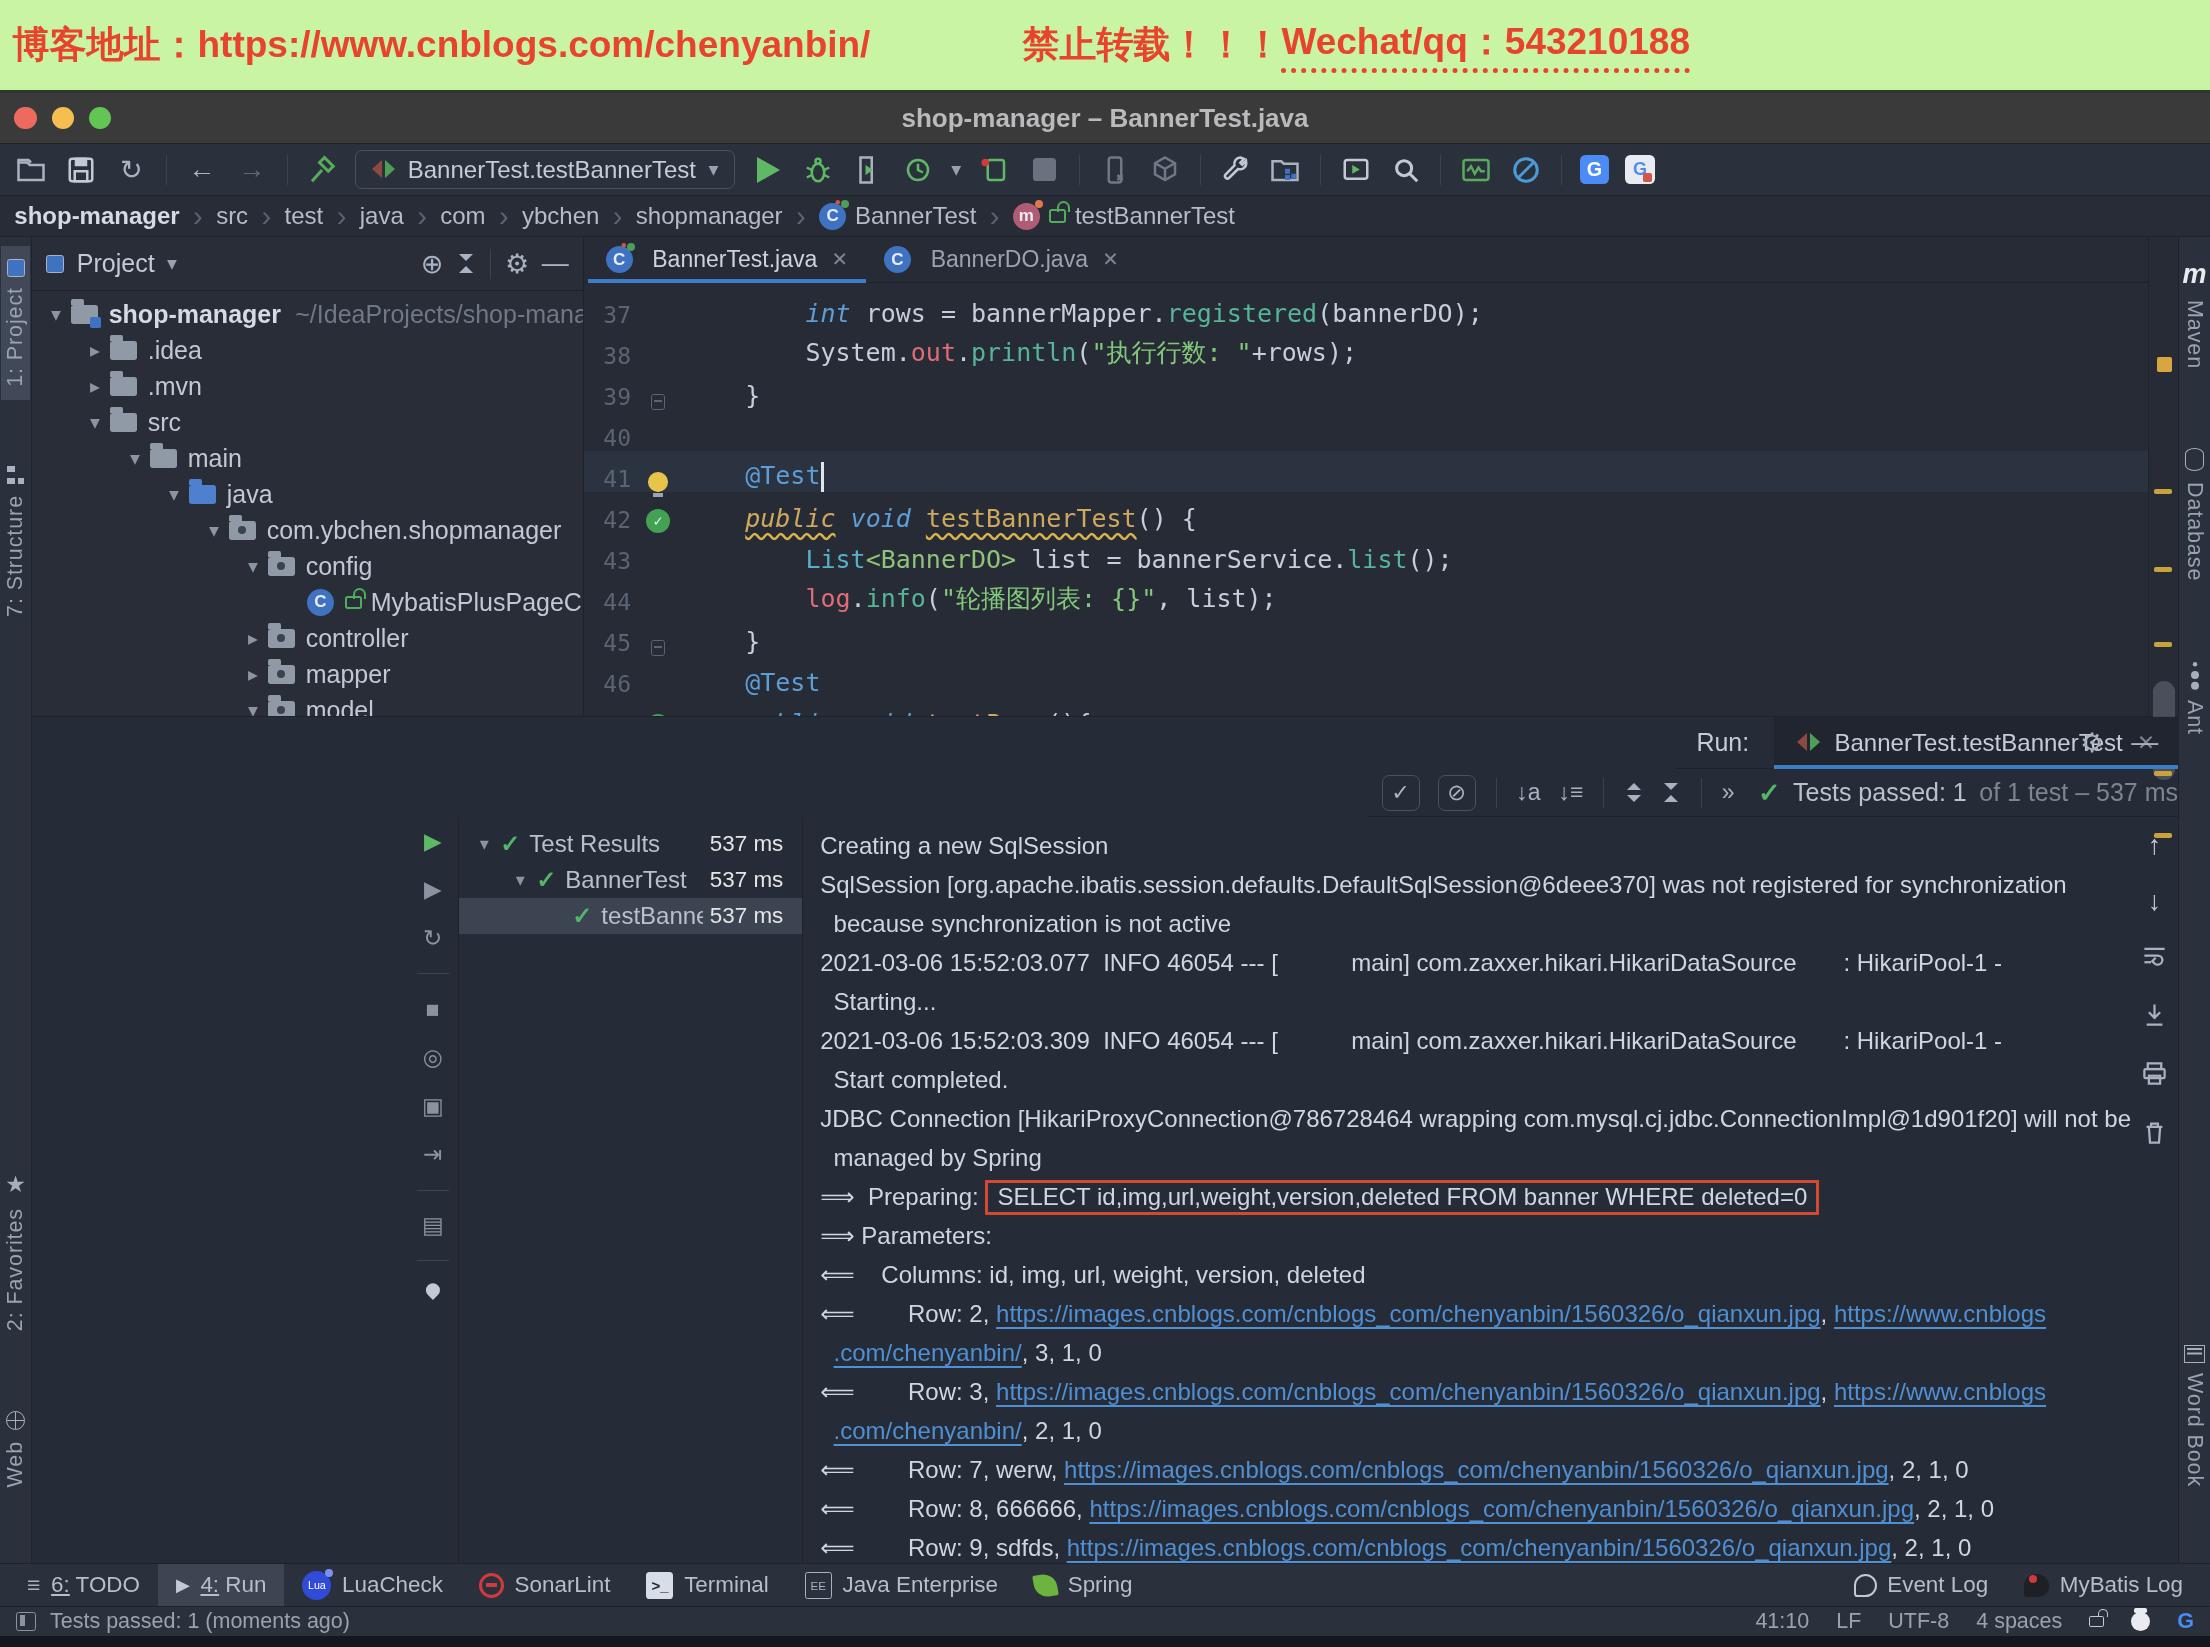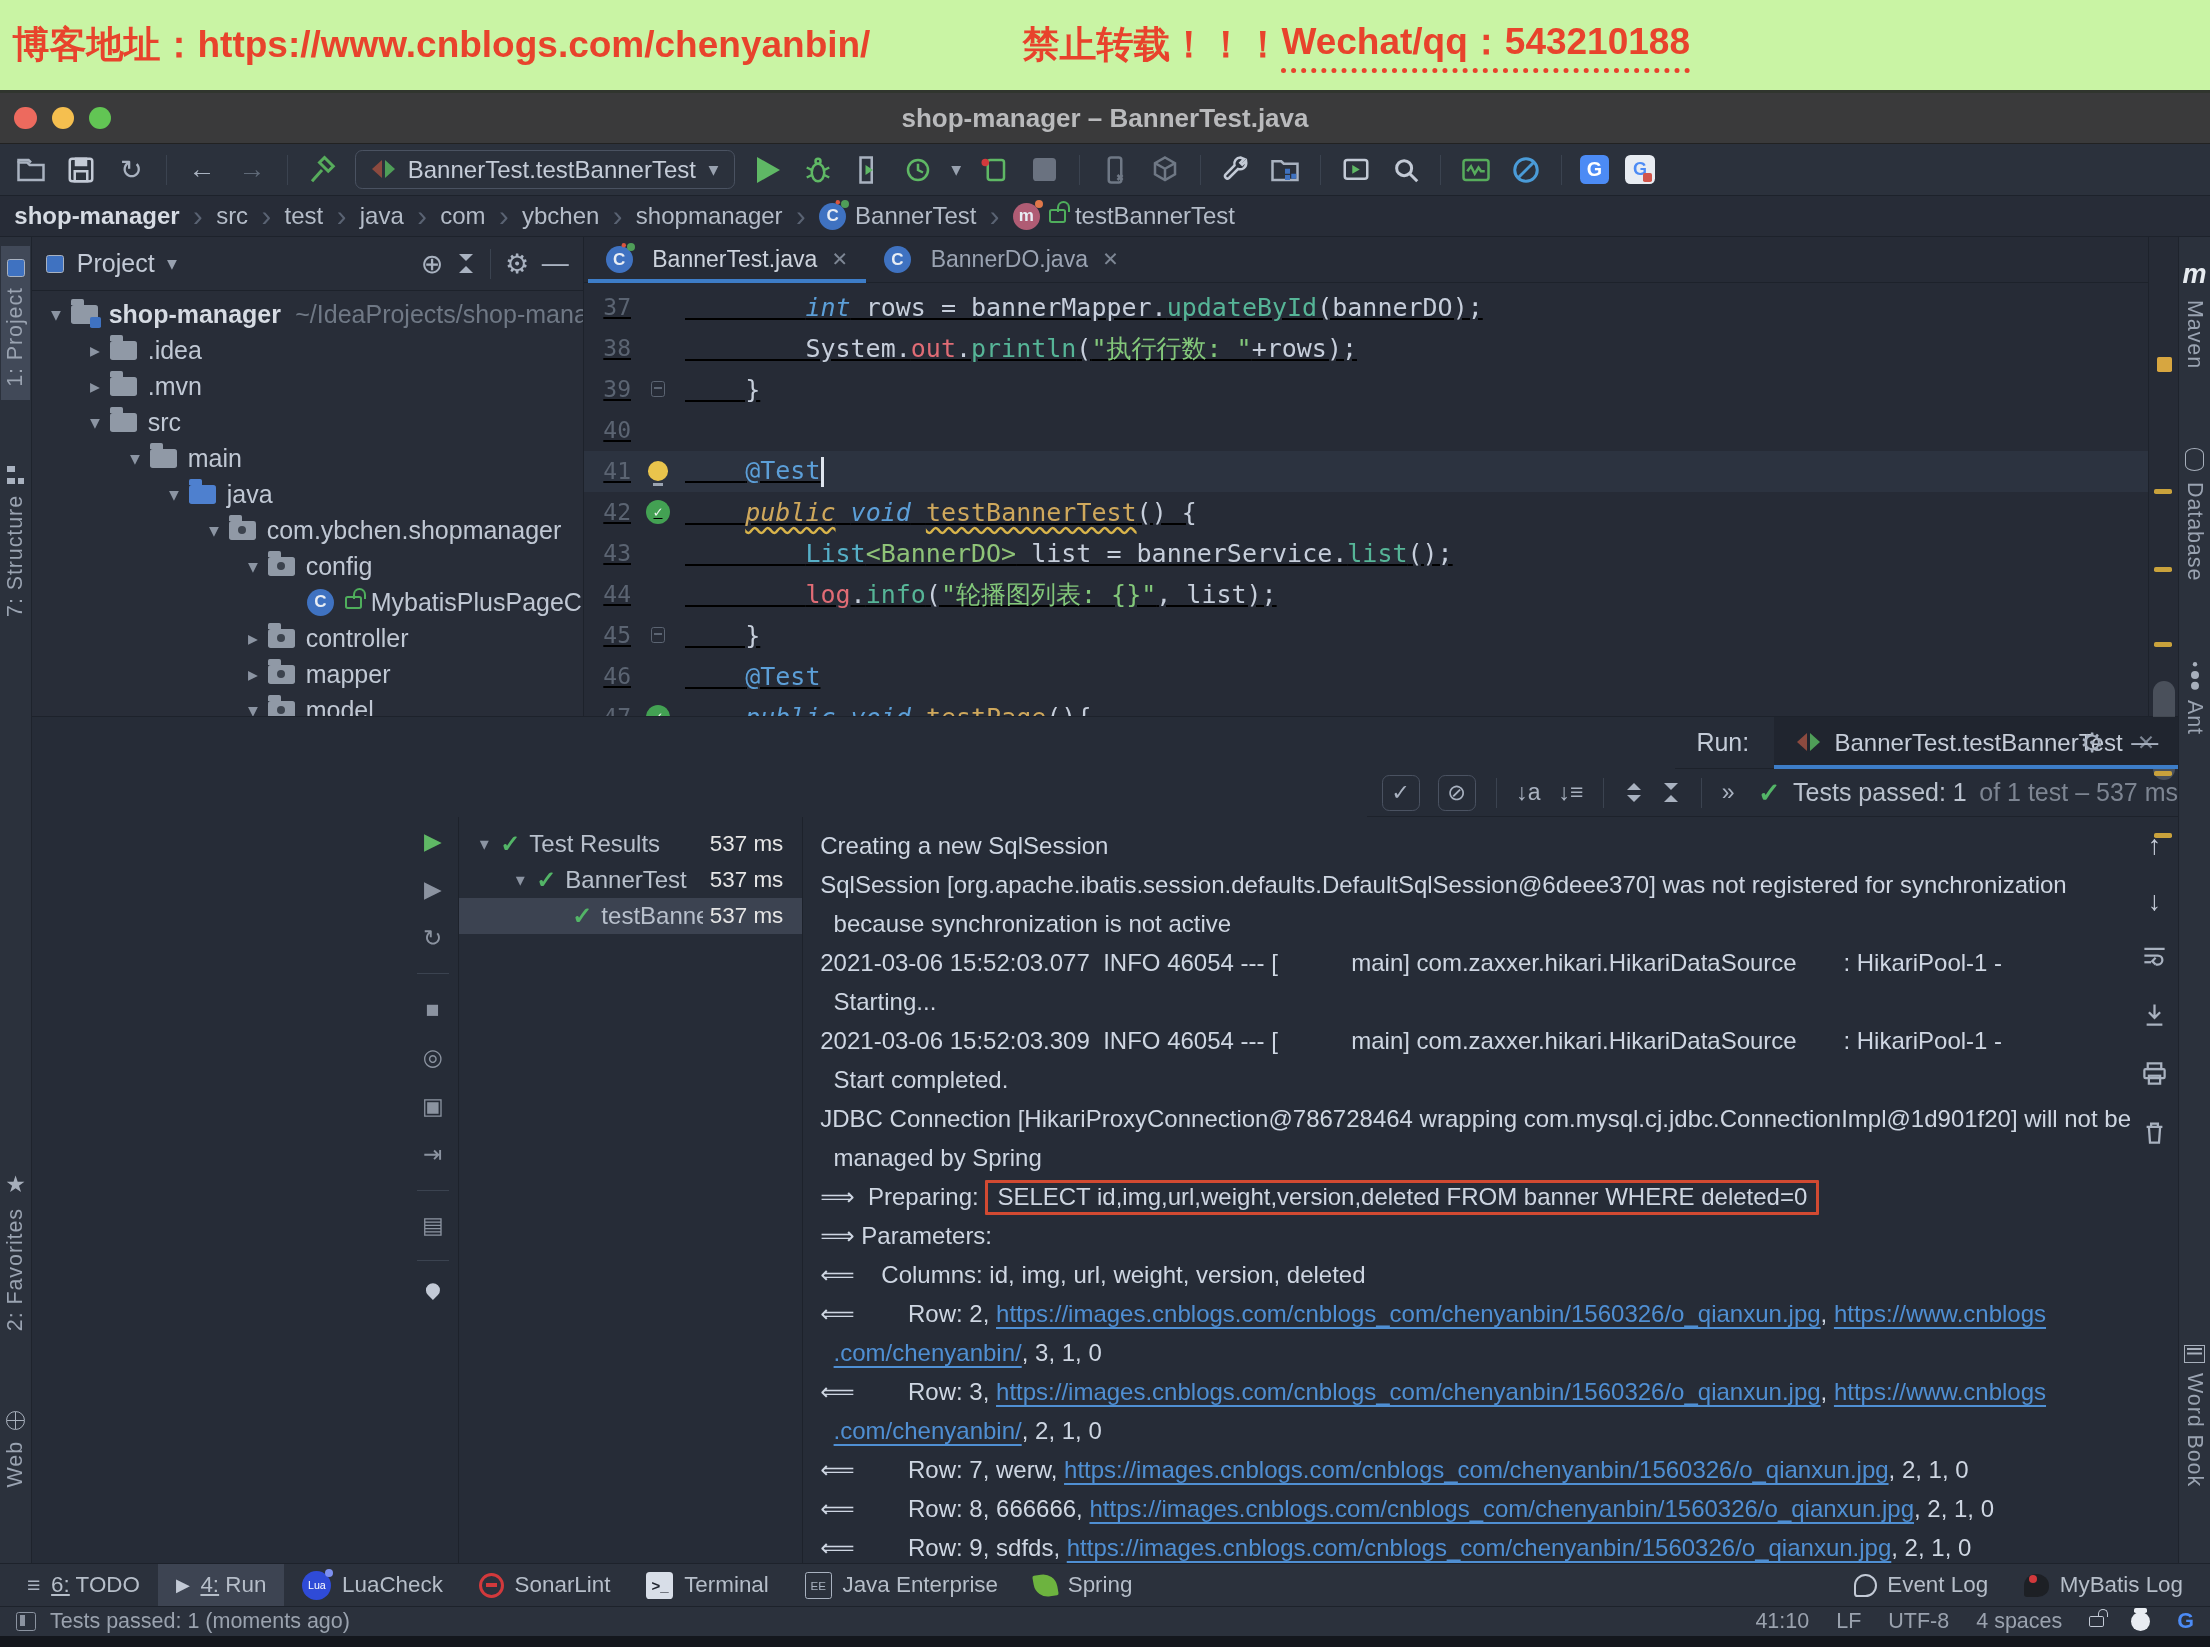--- a/index.html
+++ b/index.html
@@ -102,21 +102,21 @@
   .fic.class::before { display:none; }
 
   
   .editor { flex:1; display:flex; flex-direction:column; min-width:0; background:#262b36; }
   .tabs { height:46px; display:flex; align-items:stretch; border-bottom:0.9px solid #1d222b; padding-left:3.6px; }
   .etab { display:flex; align-items:center; gap:10.7px; padding:0 18px; font-size:23px; color:#9aa3b2; position:relative; }
   .etab.active { color:#ccd3dd; }
   .etab.active::after { content:""; position:absolute; left:0; right:0; bottom:-0.9px; height:3.6px; background:#3d7dc8; }
   .etab .x { color:#7d8694; font-size:19.7px; margin-left:3.6px; }
   .code { flex:1; overflow:hidden; font-family:"DejaVu Sans Mono","DejaVu Sans",monospace; font-size:25px; padding-top:3.6px; }
-  .cl { height:41px; display:flex; align-items:center;text-decoration:underline; }
+  .cl { height:41px; display:flex; align-items:flex-end; }
   .cl.hl { background:#2c3340; }
   .lnum { width:47px; text-align:right; color:#5b6472; font-size:23px; flex:none; font-family:"DejaVu Sans Mono",monospace; }
   .lgut { width:54px; flex:none; display:flex; align-items:center; justify-content:center; }
   .lcode { white-space:pre; color:#c6cedb; }
   .tk-kw { color:#5c9fd8; font-style:italic; }
   .tk-ann { color:#5c9fd8; }
   .tk-call { color:#56b597; }
   .tk-str { color:#83c87a; }
   .tk-fld { color:#e06c75; }
   .tk-cls { color:#56b0c8; }
@@ -505,21 +505,21 @@
               <div class="etab">
                 <span class="cico ">C</span>
                 <span class="lbl">BannerDO.java</span>
                 <span class="x">✕</span>
               </div>
             </div>
           <div class="code">
               <div class="cl">
                 <span class="lnum">37</span>
                 <span class="lgut"></span>
-                <span class="lcode"><span>        </span><span class="tk-kw">int</span><span> rows = bannerMapper.</span><span class="tk-call">updateById</span><span>(bannerDO);</span></span>
+                <span class="lcode"><span>        </span><span class="tk-kw">int</span><span> rows = bannerMapper.</span><span class="tk-call">registered</span><span>(bannerDO);</span></span>
               </div>
               <div class="cl">
                 <span class="lnum">38</span>
                 <span class="lgut"></span>
                 <span class="lcode"><span>        System.</span><span class="tk-fld">out</span><span>.</span><span class="tk-call">println</span><span>(</span><span class="tk-str">"执行行数: "</span><span>+rows);</span></span>
               </div>
               <div class="cl">
                 <span class="lnum">39</span>
                 <span class="lgut">
                   <span class="i-fold"></span>

